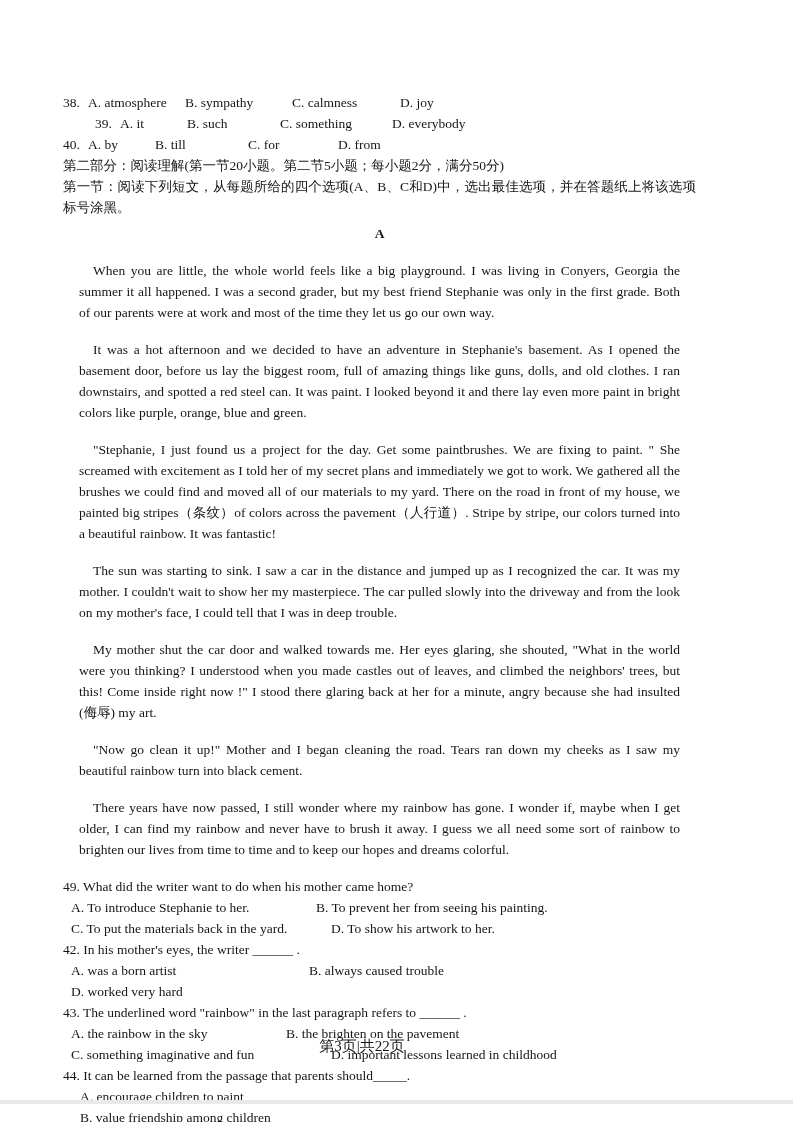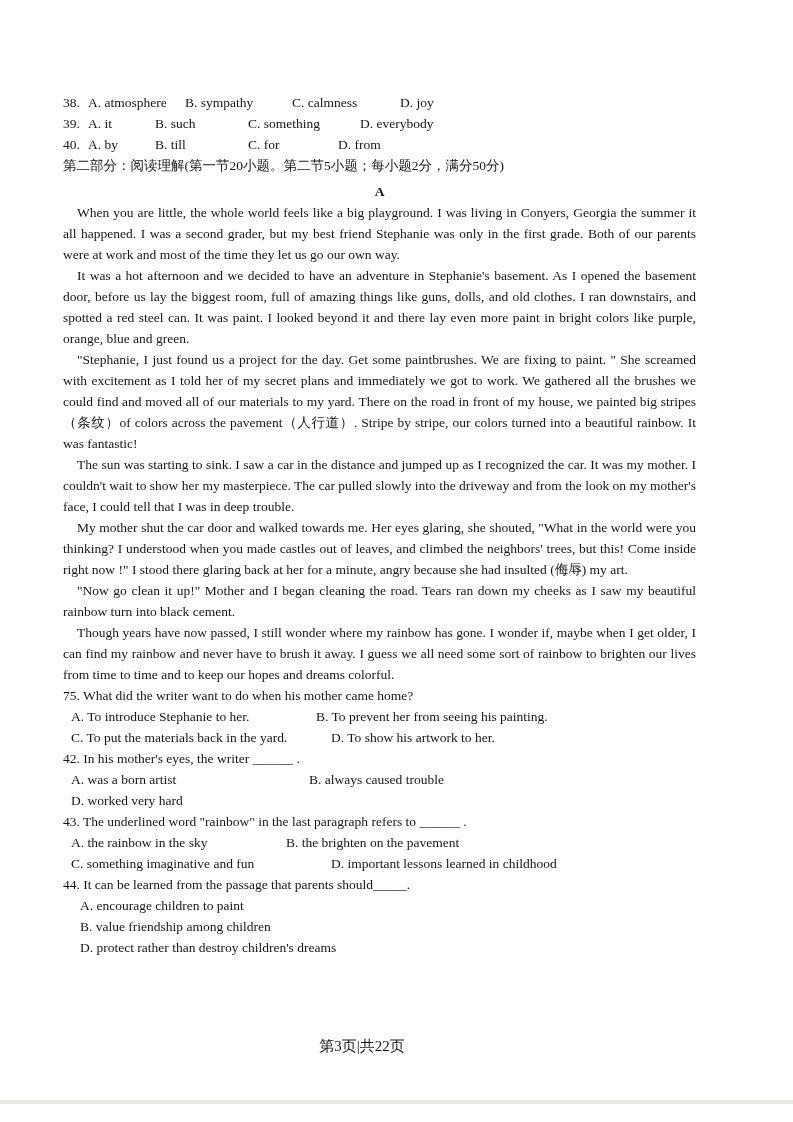--- a/index.html
+++ b/index.html
@@ -16,34 +16,34 @@
     color: #151515;
   }
   .page {
     position: absolute;
     left: 63px;
     top: 92px;
     width: 633px;
   }
   .cloze-row { display: grid; white-space: nowrap; }
   .r38 { grid-template-columns: 25px 97px 107px 108px auto; }
-  .r39 { grid-template-columns: 25px 67px 93px 112px auto; }
+  .r39 { grid-template-columns: 25px 67px 93px 112px auto; margin-left: 32px; }
   .r40 { grid-template-columns: 25px 67px 93px 90px auto; }
 
   .part-header { }
   .instruction { text-align: justify; }
 
   .passage-label {
     text-align: center;
     font-weight: bold;
     margin-top: 5px;
   }
 
   .para {
-    margin: 0;
+    margin: 16px;
     text-align: justify;
     text-indent: 14px;
   }
 
   .question .stem { text-align: justify; }
   .opt-pair { display: grid; padding-left: 8px; white-space: nowrap; }
   .c245 { grid-template-columns: 245px auto; }
   .c260 { grid-template-columns: 260px auto; }
   .c210 { grid-template-columns: 210px auto; gap: 28px; }
   .c215 { grid-template-columns: 215px auto; }
@@ -89,33 +89,34 @@
     <div class="cloze-row r40">
       <span>40.</span>
       <span>A. by</span>
       <span>B. till</span>
       <span>C. for</span>
       <span>D. from</span>
     </div>
   </div>
 
   <div class="part-header">第二部分：阅读理解(第一节20小题。第二节5小题；每小题2分，满分50分)</div>
+  <div class="instruction">第一节：阅读下列短文，从每题所给的四个选项(A、B、C和D)中，选出最佳选项，并在答题纸上将该选项标号涂黑。</div>
 
   <div class="passage-label">A</div>
 
   <p class="para">When you are little, the whole world feels like a big playground. I was living in Conyers, Georgia the summer it all happened. I was a second grader, but my best friend Stephanie was only in the first grade. Both of our parents were at work and most of the time they let us go our own way.</p>
   <p class="para">It was a hot afternoon and we decided to have an adventure in Stephanie's basement. As I opened the basement door, before us lay the biggest room, full of amazing things like guns, dolls, and old clothes. I ran downstairs, and spotted a red steel can. It was paint. I looked beyond it and there lay even more paint in bright colors like purple, orange, blue and green.</p>
   <p class="para">"Stephanie, I just found us a project for the day. Get some paintbrushes. We are fixing to paint. " She screamed with excitement as I told her of my secret plans and immediately we got to work. We gathered all the brushes we could find and moved all of our materials to my yard. There on the road in front of my house, we painted big stripes（条纹）of colors across the pavement（人行道）. Stripe by stripe, our colors turned into a beautiful rainbow. It was fantastic!</p>
   <p class="para">The sun was starting to sink. I saw a car in the distance and jumped up as I recognized the car. It was my mother. I couldn't wait to show her my masterpiece. The car pulled slowly into the driveway and from the look on my mother's face, I could tell that I was in deep trouble.</p>
   <p class="para">My mother shut the car door and walked towards me. Her eyes glaring, she shouted, "What in the world were you thinking? I understood when you made castles out of leaves, and climbed the neighbors' trees, but this! Come inside right now !" I stood there glaring back at her for a minute, angry because she had insulted (侮辱) my art.</p>
   <p class="para">"Now go clean it up!" Mother and I began cleaning the road. Tears ran down my cheeks as I saw my beautiful rainbow turn into black cement.</p>
-  <p class="para">Though years have now passed, I still wonder where my rainbow has gone. I wonder if, maybe when I get older, I can find my rainbow and never have to brush it away. I guess we all need some sort of rainbow to brighten our lives from time to time and to keep our hopes and dreams colorful.</p>
+  <p class="para">There years have now passed, I still wonder where my rainbow has gone. I wonder if, maybe when I get older, I can find my rainbow and never have to brush it away. I guess we all need some sort of rainbow to brighten our lives from time to time and to keep our hopes and dreams colorful.</p>
 
   <div class="question">
-    <div class="stem">75. What did the writer want to do when his mother came home?</div>
+    <div class="stem">49. What did the writer want to do when his mother came home?</div>
     <div class="opt-pair c245">
       <span>A. To introduce Stephanie to her.</span>
       <span>B. To prevent her from seeing his painting.</span>
     </div>
     <div class="opt-pair c260">
       <span>C. To put the materials back in the yard.</span>
       <span>D. To show his artwork to her.</span>
     </div>
   </div>
 

